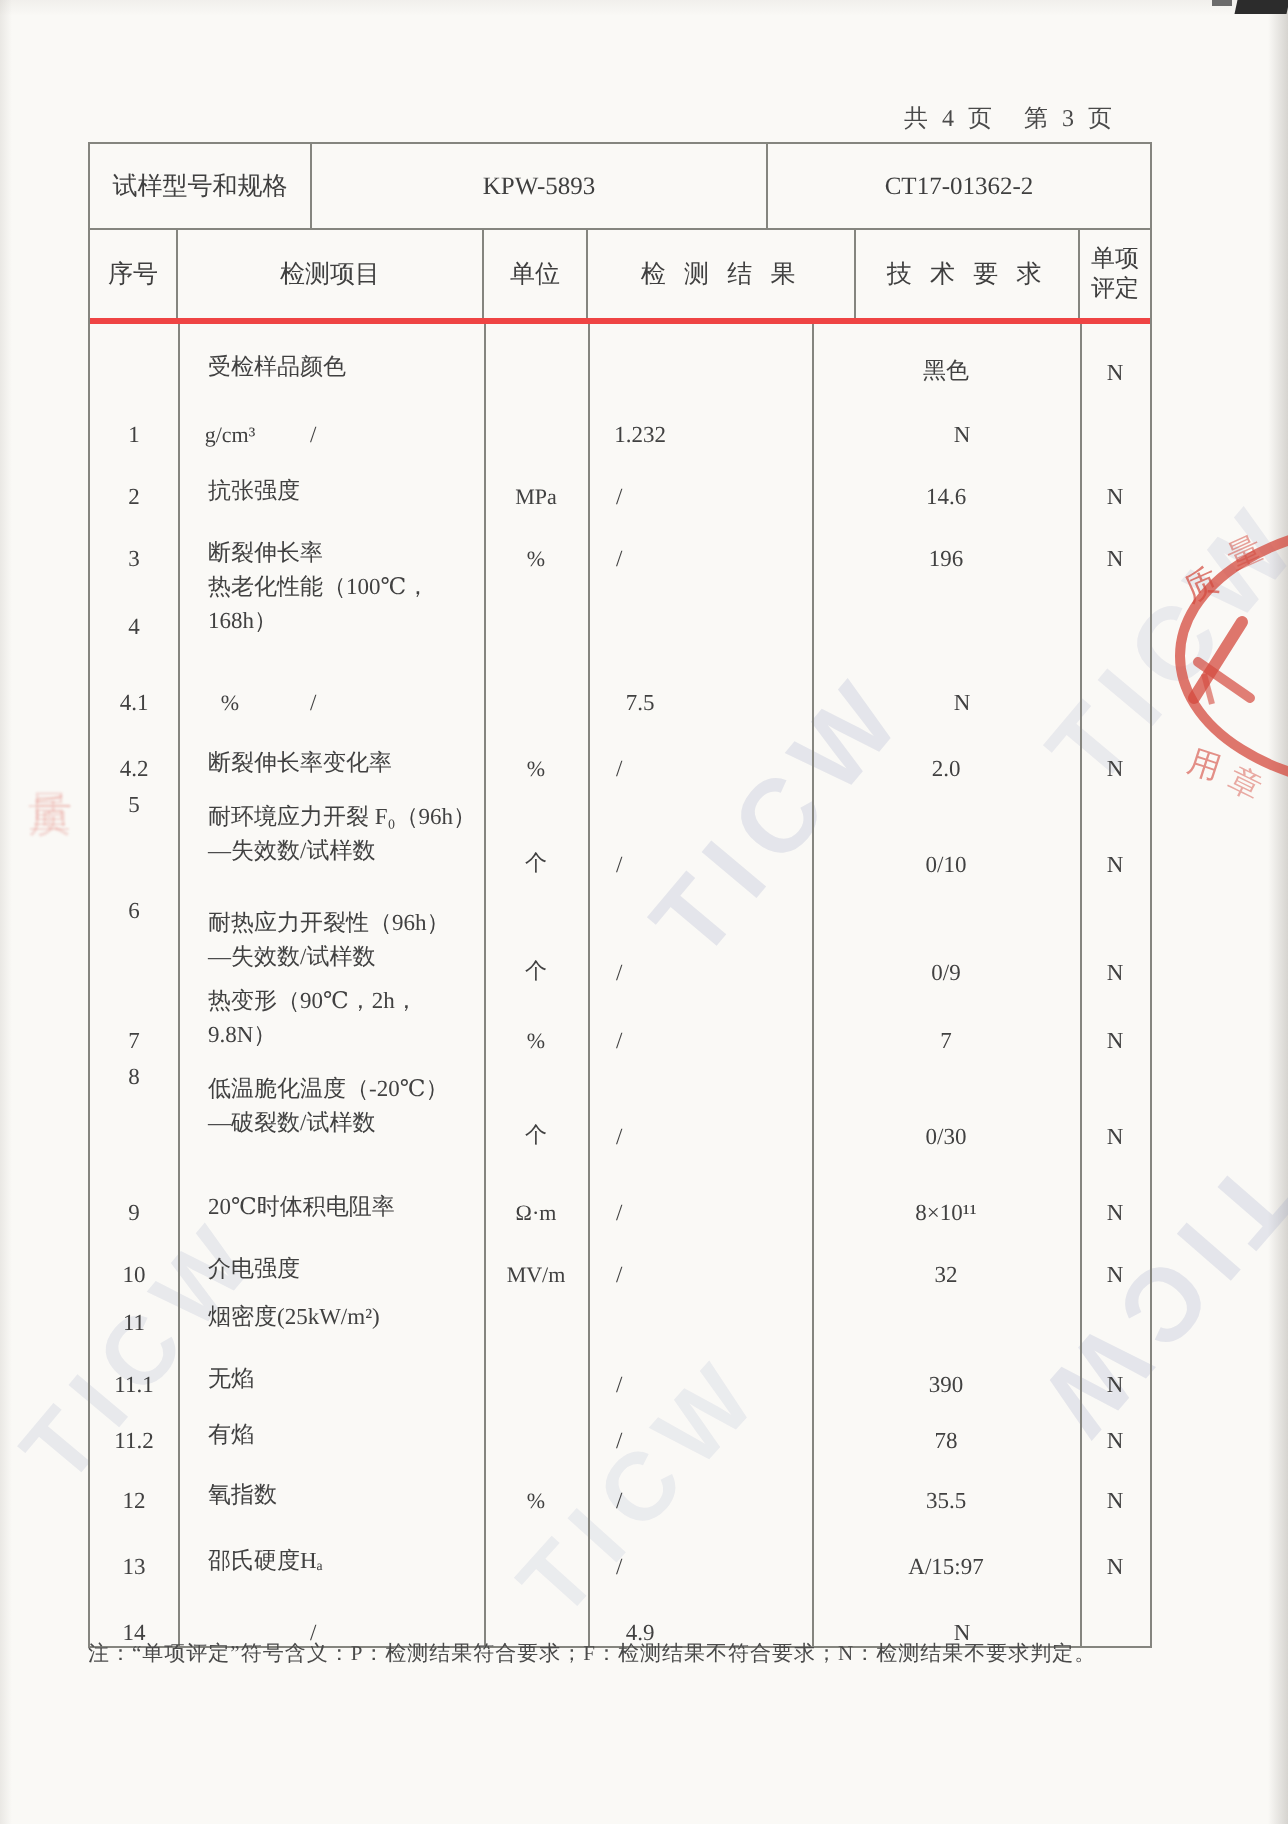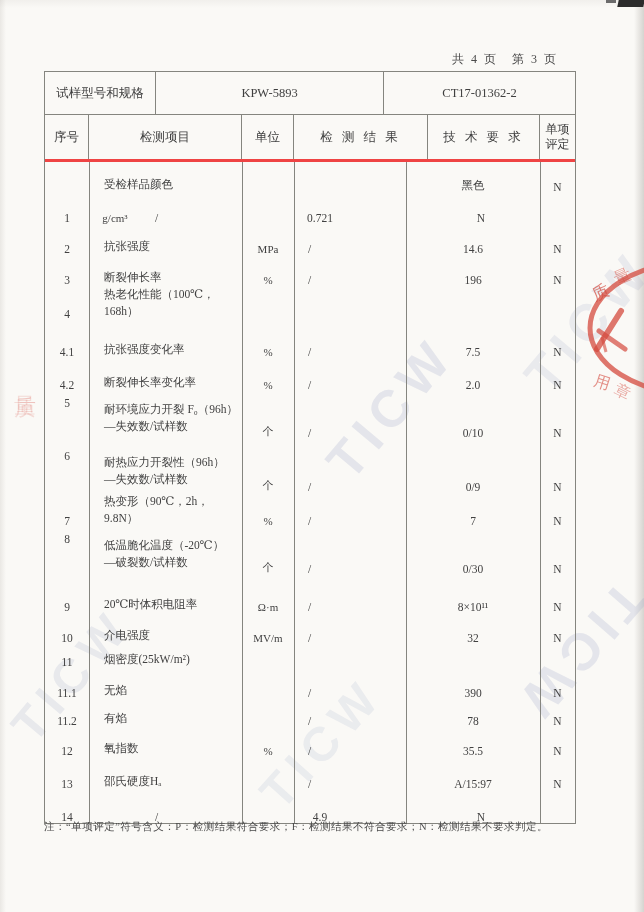--- a/index.html
+++ b/index.html
@@ -116,21 +116,21 @@
         <div class="c2">受检样品颜色</div>
         <div class="c3"></div>
         <div class="c4"></div>
         <div class="c5">黑色</div>
         <div class="c6">N</div>
       </div>
       <div class="trow" style="height: 31px;">
         <div class="c1">1</div>
         <div class="c3">g/cm³</div>
         <div class="c4">/</div>
-        <div class="c5">0.721</div>
+        <div class="c5">1.232</div>
         <div class="c6">N</div>
       </div>
       <div class="trow" style="height: 31px;">
         <div class="c1">2</div>
         <div class="c2">抗张强度</div>
         <div class="c3">MPa</div>
         <div class="c4">/</div>
         <div class="c5">14.6</div>
         <div class="c6">N</div>
       </div>
@@ -145,21 +145,20 @@
       <div class="trow" style="height: 34px;">
         <div class="c1">4</div>
         <div class="c2">热老化性能（100℃，168h）</div>
         <div class="c3"></div>
         <div class="c4"></div>
         <div class="c5"></div>
         <div class="c6"></div>
       </div>
       <div class="trow" style="height: 38px;">
         <div class="c1">4.1</div>
-        <div class="c2">抗张强度变化率</div>
         <div class="c3">%</div>
         <div class="c4">/</div>
         <div class="c5">7.5</div>
         <div class="c6">N</div>
       </div>
       <div class="trow" style="height: 33px;">
         <div class="c1">4.2</div>
         <div class="c2">断裂伸长率变化率</div>
         <div class="c3">%</div>
         <div class="c4">/</div>

